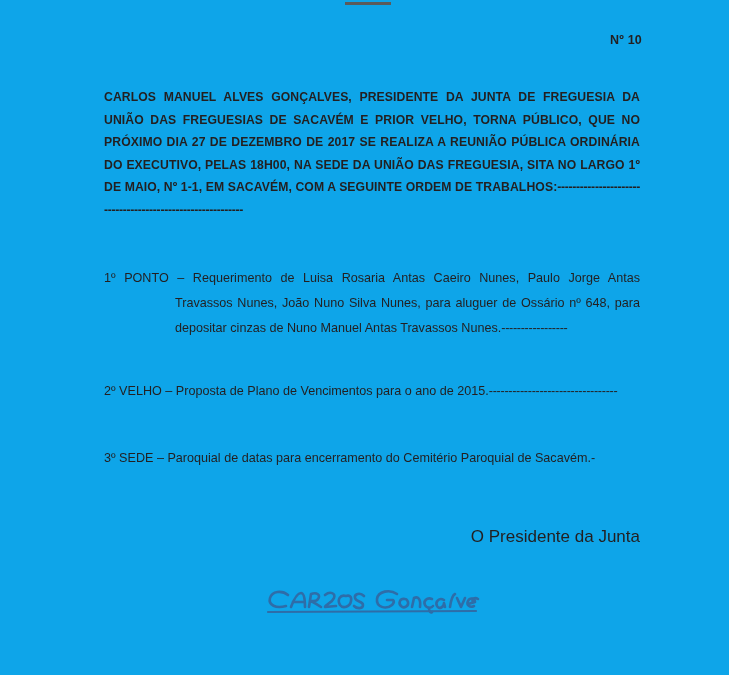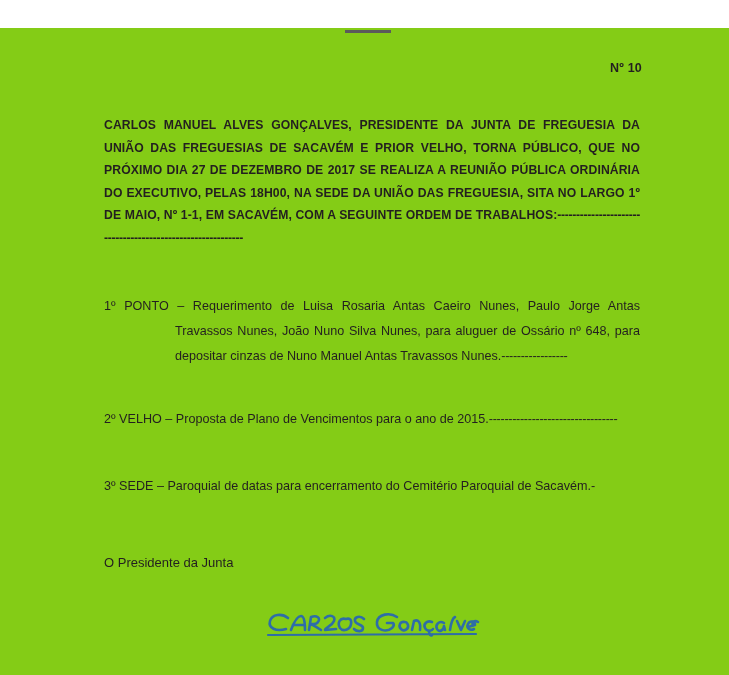--- a/index.html
+++ b/index.html
@@ -13,22 +13,21 @@
     font-family: "Liberation Sans", sans-serif;
     color: #231f20;
     position: relative;
     overflow: hidden;
   }
 
   
   .page {
     position: absolute;
     inset: 0;
-    background: #84cc16;
-    margin-top: 28px;
+    background: #0ea5e9;
   }
 
   
   .scan-mark {
     position: absolute;
     left: 345px;
     top: 2px;
     width: 46px;
     height: 3px;
     background: #5b5b5b;
@@ -89,22 +88,22 @@
   .point-3 { margin-top: 42px; text-indent: -71px; }
 
   .date-line {
     margin-top: 48px;
     font-size: 12.6px;
     line-height: 20px;
   }
 
   .closing {
     margin-top: 56px;
-    text-align: left;
-    font-size: 13px;
+    text-align: right;
+    font-size: 17px;
   }
 
   .signature-area {
     margin-top: 38px;
     text-align: center;
     position: relative;
   }
 
   .signature-wrap {
     display: inline-block;

